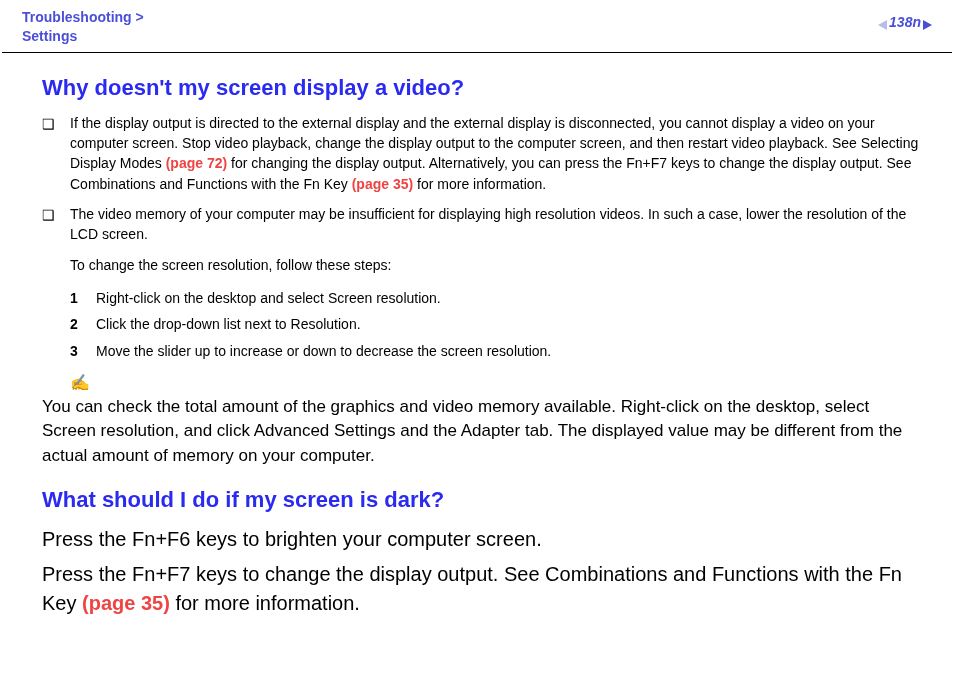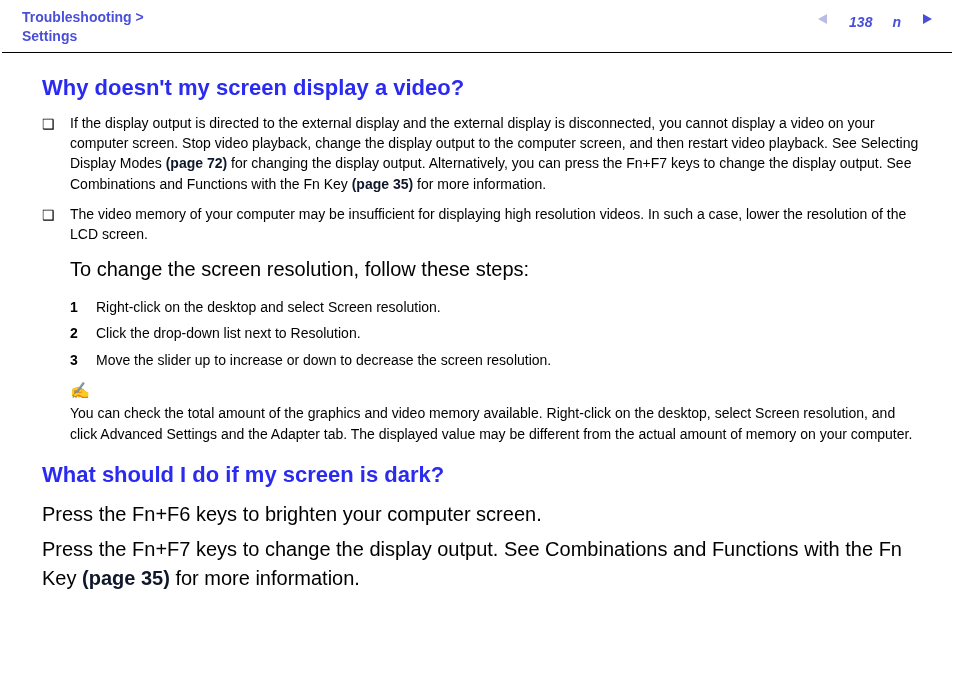--- a/index.html
+++ b/index.html
@@ -1,42 +1,42 @@
 <!DOCTYPE html>
 <html><head>
 <meta charset="utf-8">
 <style>
   * { box-sizing: border-box; margin: 0; padding: 0; }
   html, body { width: 954px; height: 674px; background: #fff; font-family: Arial, Helvetica, sans-serif; color: #000; }
   .page { width: 954px; height: 578px; position: relative; padding: 0; }
   .header { display: flex; justify-content: space-between; align-items: flex-start; padding: 8px 22px 6px 22px; }
   .breadcrumb { font-size: 14px; font-weight: bold; color: #4a4fd8; line-height: 1.35; }
-  .pagenum-wrap { display: flex; align-items: flex-start; gap: 20px; padding-top: 6px; }
+  .pagenum-wrap { display: flex; align-items: flex-end; gap: 0; padding-top: 6px; }
   .arrow { display: inline-block; width: 0; height: 0; }
   .arrow-left { border-top: 5px solid transparent; border-bottom: 5px solid transparent; border-right: 9px solid #b9bce6; }
   .arrow-right { border-top: 5px solid transparent; border-bottom: 5px solid transparent; border-left: 9px solid #4a4fd8; }
   .pagenum { font-size: 14px; font-weight: bold; font-style: italic; color: #4a4fd8; margin: 0 2px; }
   .rule { border: none; border-top: 1px solid #000; margin: 0 2px; }
   .content { padding: 18px 32px 0 42px; }
   h2.q { color: #2a2af0; font-weight: bold; font-size: 22px; margin-bottom: 12px; margin-top: 8px; }
   h2.q.first { margin-top: 4px; }
   .bullet-item { display: flex; align-items: flex-start; margin-bottom: 10px; }
   .bullet-mark { flex: 0 0 28px; font-size: 14px; line-height: 1.45; padding-top: 1px; }
   .bullet-body { flex: 1; font-size: 14px; line-height: 1.45; }
-  .sub { margin-left: 28px; font-size: 20px; line-height: 1.45; margin-bottom: 10px; }
+  .sub { margin-left: 28px; font-size: 14px; line-height: 1.45; margin-bottom: 10px; }
   .numlist { margin-left: 28px; font-size: 14px; line-height: 1.9; }
   .numlist .row { display: flex; }
   .numlist .n { flex: 0 0 26px; font-weight: bold; }
   .numlist .t { flex: 1; }
   .note-row { display: flex; align-items: flex-start; margin: 10px 0 4px 28px; }
   .note-icon { color: #2a2af0; font-size: 16px; margin-right: 6px; line-height: 1; }
-  .note { margin-left: 28px; font-size: 14px; line-height: 1.45; font-family: Arial, Helvetica, sans-serif; }
+  .note { font-size: 17px; line-height: 1.45; font-family: Arial, Helvetica, sans-serif; }
   .para { font-size: 20px; line-height: 1.45; margin-bottom: 6px; }
   b { font-weight: normal; }
-  .link { color: #0f172a; font-weight: bold; }
+  .link { color: #ef4444; font-weight: bold; }
 </style>
 </head>
 <body>
 
 <div class="page">
 
   <div class="header">
     <div class="breadcrumb">
       <span>Troubleshooting &gt;</span><br>
       <span>Settings</span>

